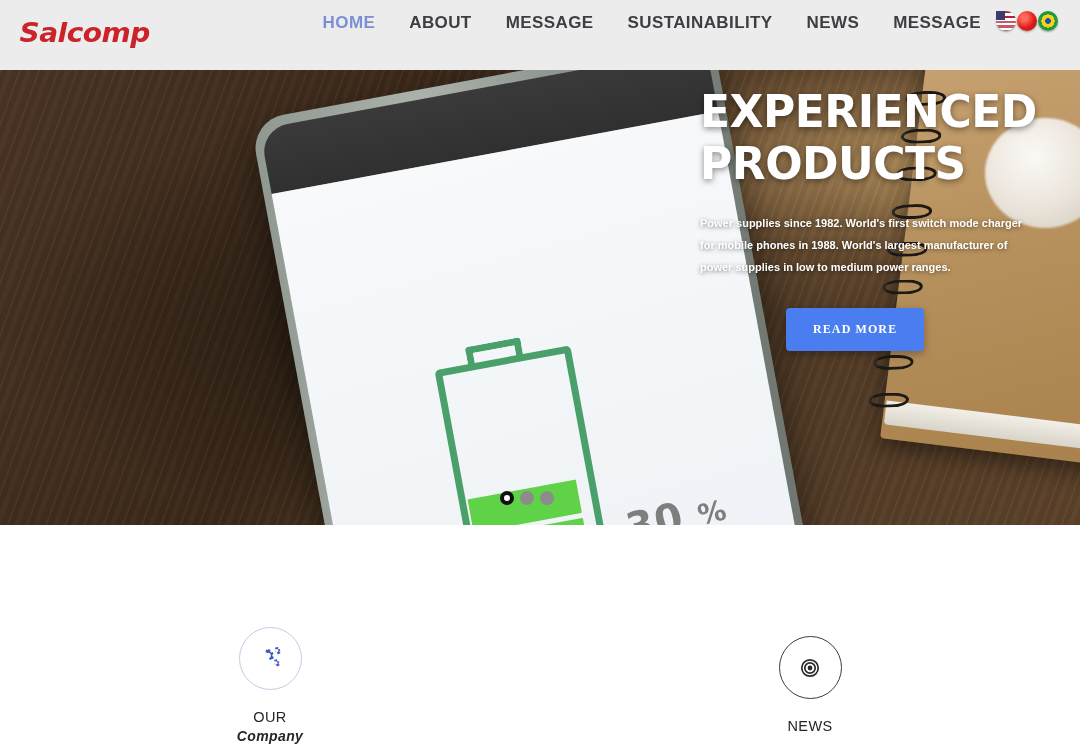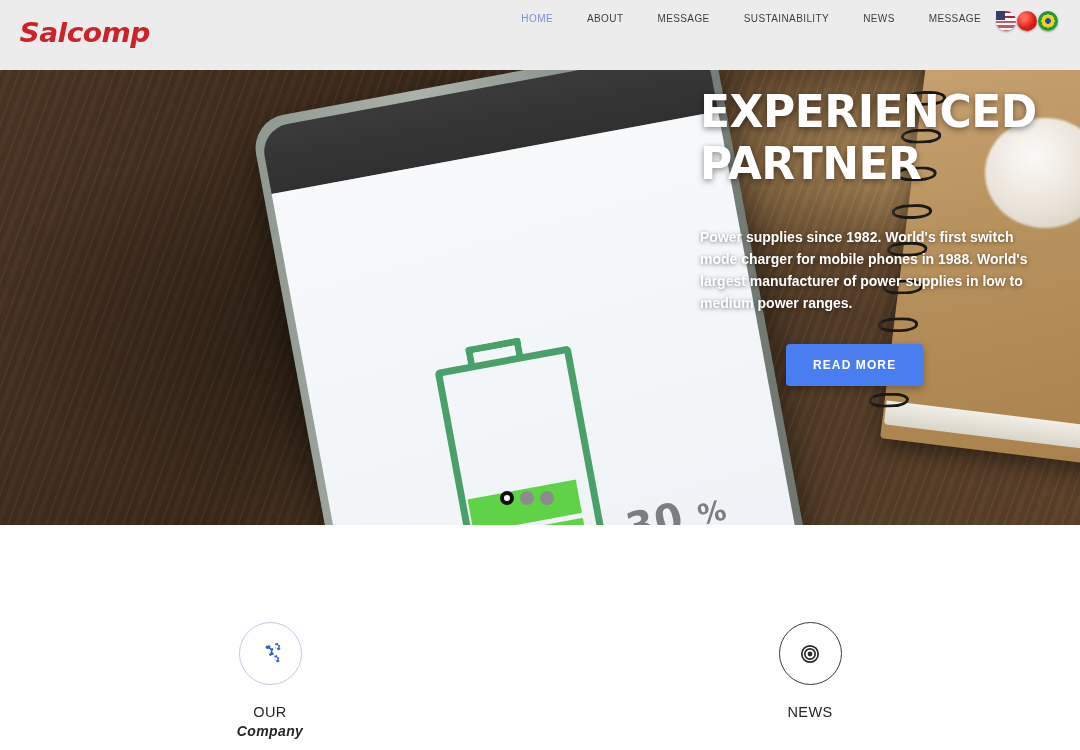--- a/index.html
+++ b/index.html
@@ -23,23 +23,23 @@
     font-size:27px; font-weight:bold; font-style:italic;
     color:#cc2229; letter-spacing:-0.5px;
     font-family:"DejaVu Sans", sans-serif;
     transform:scaleX(1.04);
   }
   .nav {
     position:absolute; right:82px; top:13px;
     display:flex; align-items:center; gap:0;
   }
   .nav a {
-    font-size:10px; letter-spacing:0.4px;
+    font-size:17px; letter-spacing:0.4px;
     color:#3d3d42; text-decoration:none;
-    padding:0 17px; font-weight:400;
+    padding:0 17px; font-weight:700;
     white-space:nowrap;
   }
   .nav a.active { color:#7b8fd4; }
 
   .flags {
     position:absolute; right:22px; top:11px;
     display:flex; align-items:center; gap:1px;
   }
   .flag { width:20px; height:20px; border-radius:50%; display:block;
           box-shadow:0 1px 2px rgba(0,0,0,.35); }
@@ -165,49 +165,50 @@
   .hero-copy{
     position:absolute; left:700px; top:16px; width:330px; z-index:6;
   }
   .hero-title{
     font-size:44px; line-height:52px; font-weight:bold;
     color:#ffffff; letter-spacing:-0.5px;
     font-family:"DejaVu Sans", sans-serif;
     text-shadow:0 2px 6px rgba(0,0,0,.45);
   }
   .hero-sub{
-    margin-top:36px;
-    font-size:14px; line-height:22px; font-weight:bold;
+    margin-top:22px;
+    font-size:11px; line-height:22px; font-weight:bold;
     color:#ffffff;
     text-shadow:0 1px 4px rgba(0,0,0,.5);
   }
   .read-more{
     display:inline-block; margin-top:30px; margin-left:86px;
     background:#4a7ef0; color:#ffffff;
     font-size:12px; font-weight:bold; letter-spacing:1.1px;
     padding:14px 27px; border:none; border-radius:4px;
     cursor:pointer; box-shadow:0 3px 9px rgba(0,0,0,.3);
-    font-family:Liberation Sans, sans-serif;
+    font-family:Liberation Serif, serif;
   }
 
   
   .dots{
     position:absolute; left:500px; top:421px; z-index:8;
     display:flex; gap:6px; align-items:center;
   }
   .dot{ width:14px; height:14px; border-radius:50%; background:#8c8c8c; cursor:pointer; }
   .dot.active{
     background:#ffffff; border:4px solid #111111;
   }
 
   
   .features{
     position:absolute; top:525px; left:0;
     width:1080px; height:225px; background:#ffffff;
     display:flex;
+    align-items:center;
   }
   .feature{
     flex:1; display:flex; flex-direction:column;
     align-items:center; padding-top:97px;
   }
   .circle{
     width:63px; height:63px; border-radius:50%;
     display:flex; align-items:center; justify-content:center;
   }
   .circle.blue{ border:1px solid #c3cbe6; }
@@ -275,21 +276,21 @@
       </div>
       <div class="pct">
         <span>30</span>&nbsp;<small>%</small>
       </div>
     </div>
   </div>
 
   <div class="hero-copy">
     <div class="hero-title">
       <div>EXPERIENCED</div>
-      <div>PARTNER</div>
+      <div>PRODUCTS</div>
     </div>
     <p class="hero-sub">Power supplies since 1982. World's first switch mode charger for mobile phones in 1988. World's largest manufacturer of power supplies in low to medium power ranges.</p>
     <button class="read-more">READ MORE</button>
   </div>
 
   <div class="dots">
     <span class="dot active"></span>
     <span class="dot"></span>
     <span class="dot"></span>
   </div>

